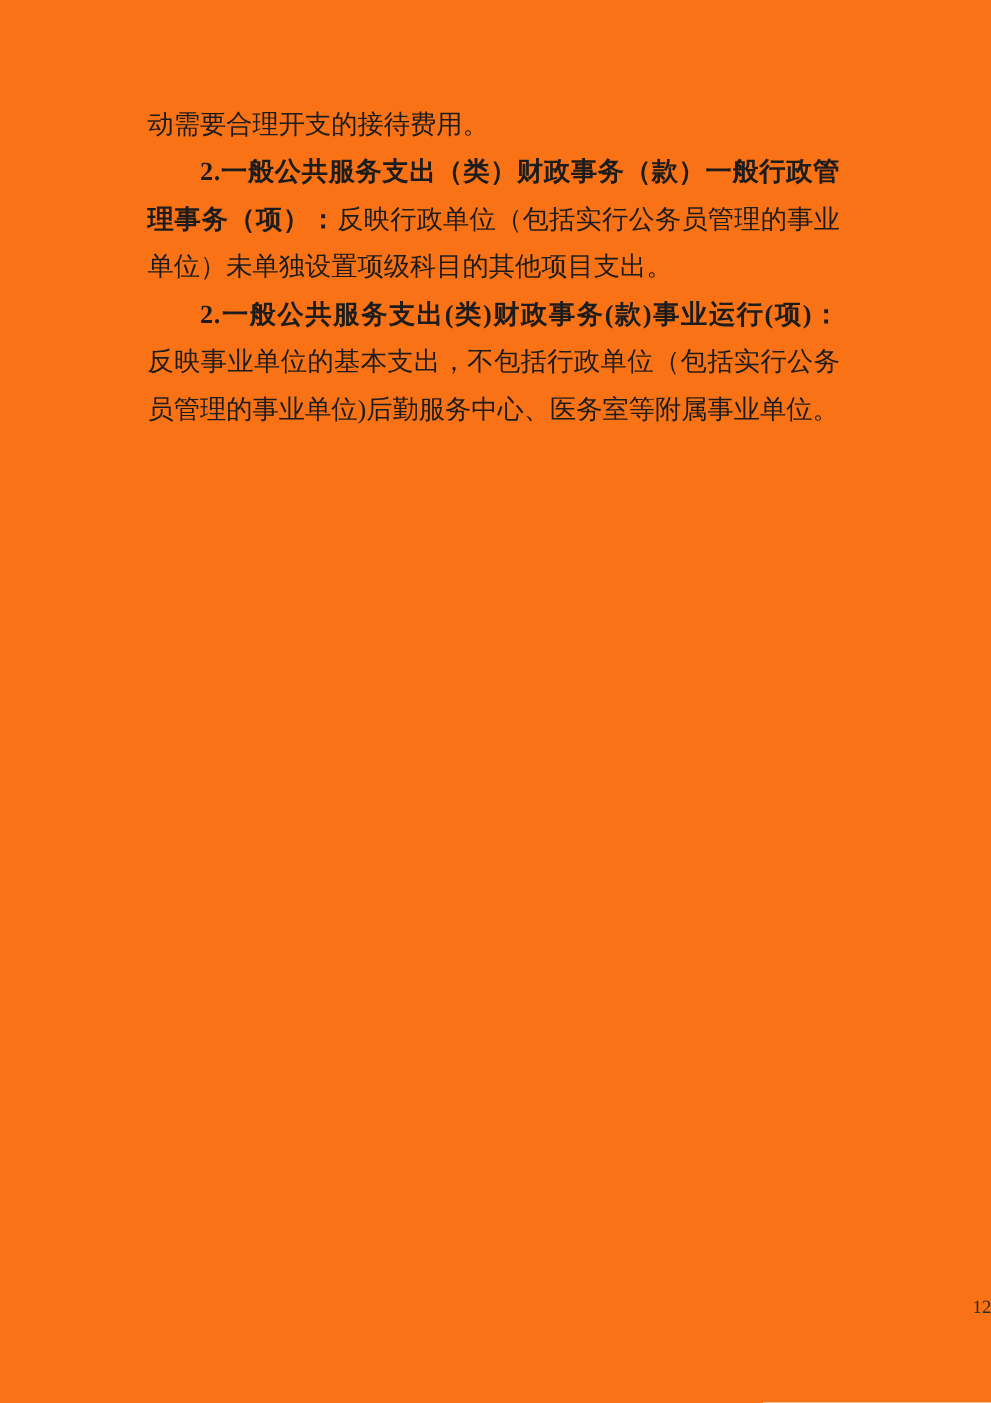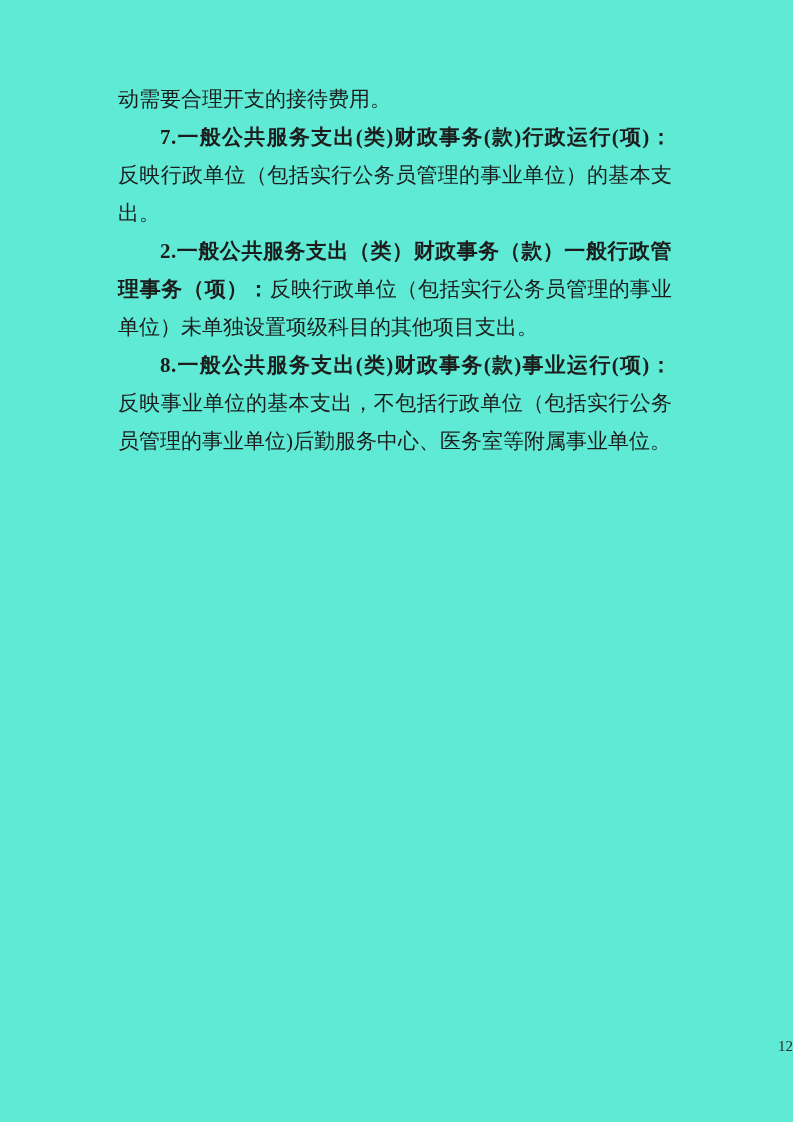--- a/index.html
+++ b/index.html
@@ -4,21 +4,21 @@
 <style>
   html, body {
     margin: 0;
     padding: 0;
     background: #ffffff;
   }
   .page {
     position: relative;
     width: 793px;
     height: 1122px;
-    background: #5eead4;
+    background: #f97316;
     overflow: hidden;
     font-family: "Liberation Serif", "DejaVu Serif", serif;
     color: #1c1c1c;
   }
   .content {
     position: absolute;
     left: 118px;
     top: 80px;
     width: 554px;
     font-size: 21px;
@@ -51,24 +51,23 @@
 </style>
 </head>
 <body>
 
 <div class="page">
 
   <div class="content">
 
     <p><span>动需要合理开支的接待费用。</span></p>
 
-    <p class="indented"><span class="lead">7.一般公共服务支出(类)财政事务(款)行政运行(项)：</span><span>反映行政单位（包括实行公务员管理的事业单位）的基本支出。</span></p>
 
     <p class="indented"><span class="lead">2.一般公共服务支出（类）财政事务（款）一般行政管理事务（项）：</span><span>反映行政单位（包括实行公务员管理的事业单位）未单独设置项级科目的其他项目支出。</span></p>
 
-    <p class="indented"><span class="lead">8.一般公共服务支出(类)财政事务(款)事业运行(项)：</span><span>反映事业单位的基本支出，不包括行政单位（包括实行公务员管理的事业单位)后勤服务中心、医务室等附属事业单位。</span></p>
+    <p class="indented"><span class="lead">2.一般公共服务支出(类)财政事务(款)事业运行(项)：</span><span>反映事业单位的基本支出，不包括行政单位（包括实行公务员管理的事业单位)后勤服务中心、医务室等附属事业单位。</span></p>
 
 
   </div>
 
   <div class="page-number">12</div>
 
 </div>
 
 </body></html>

